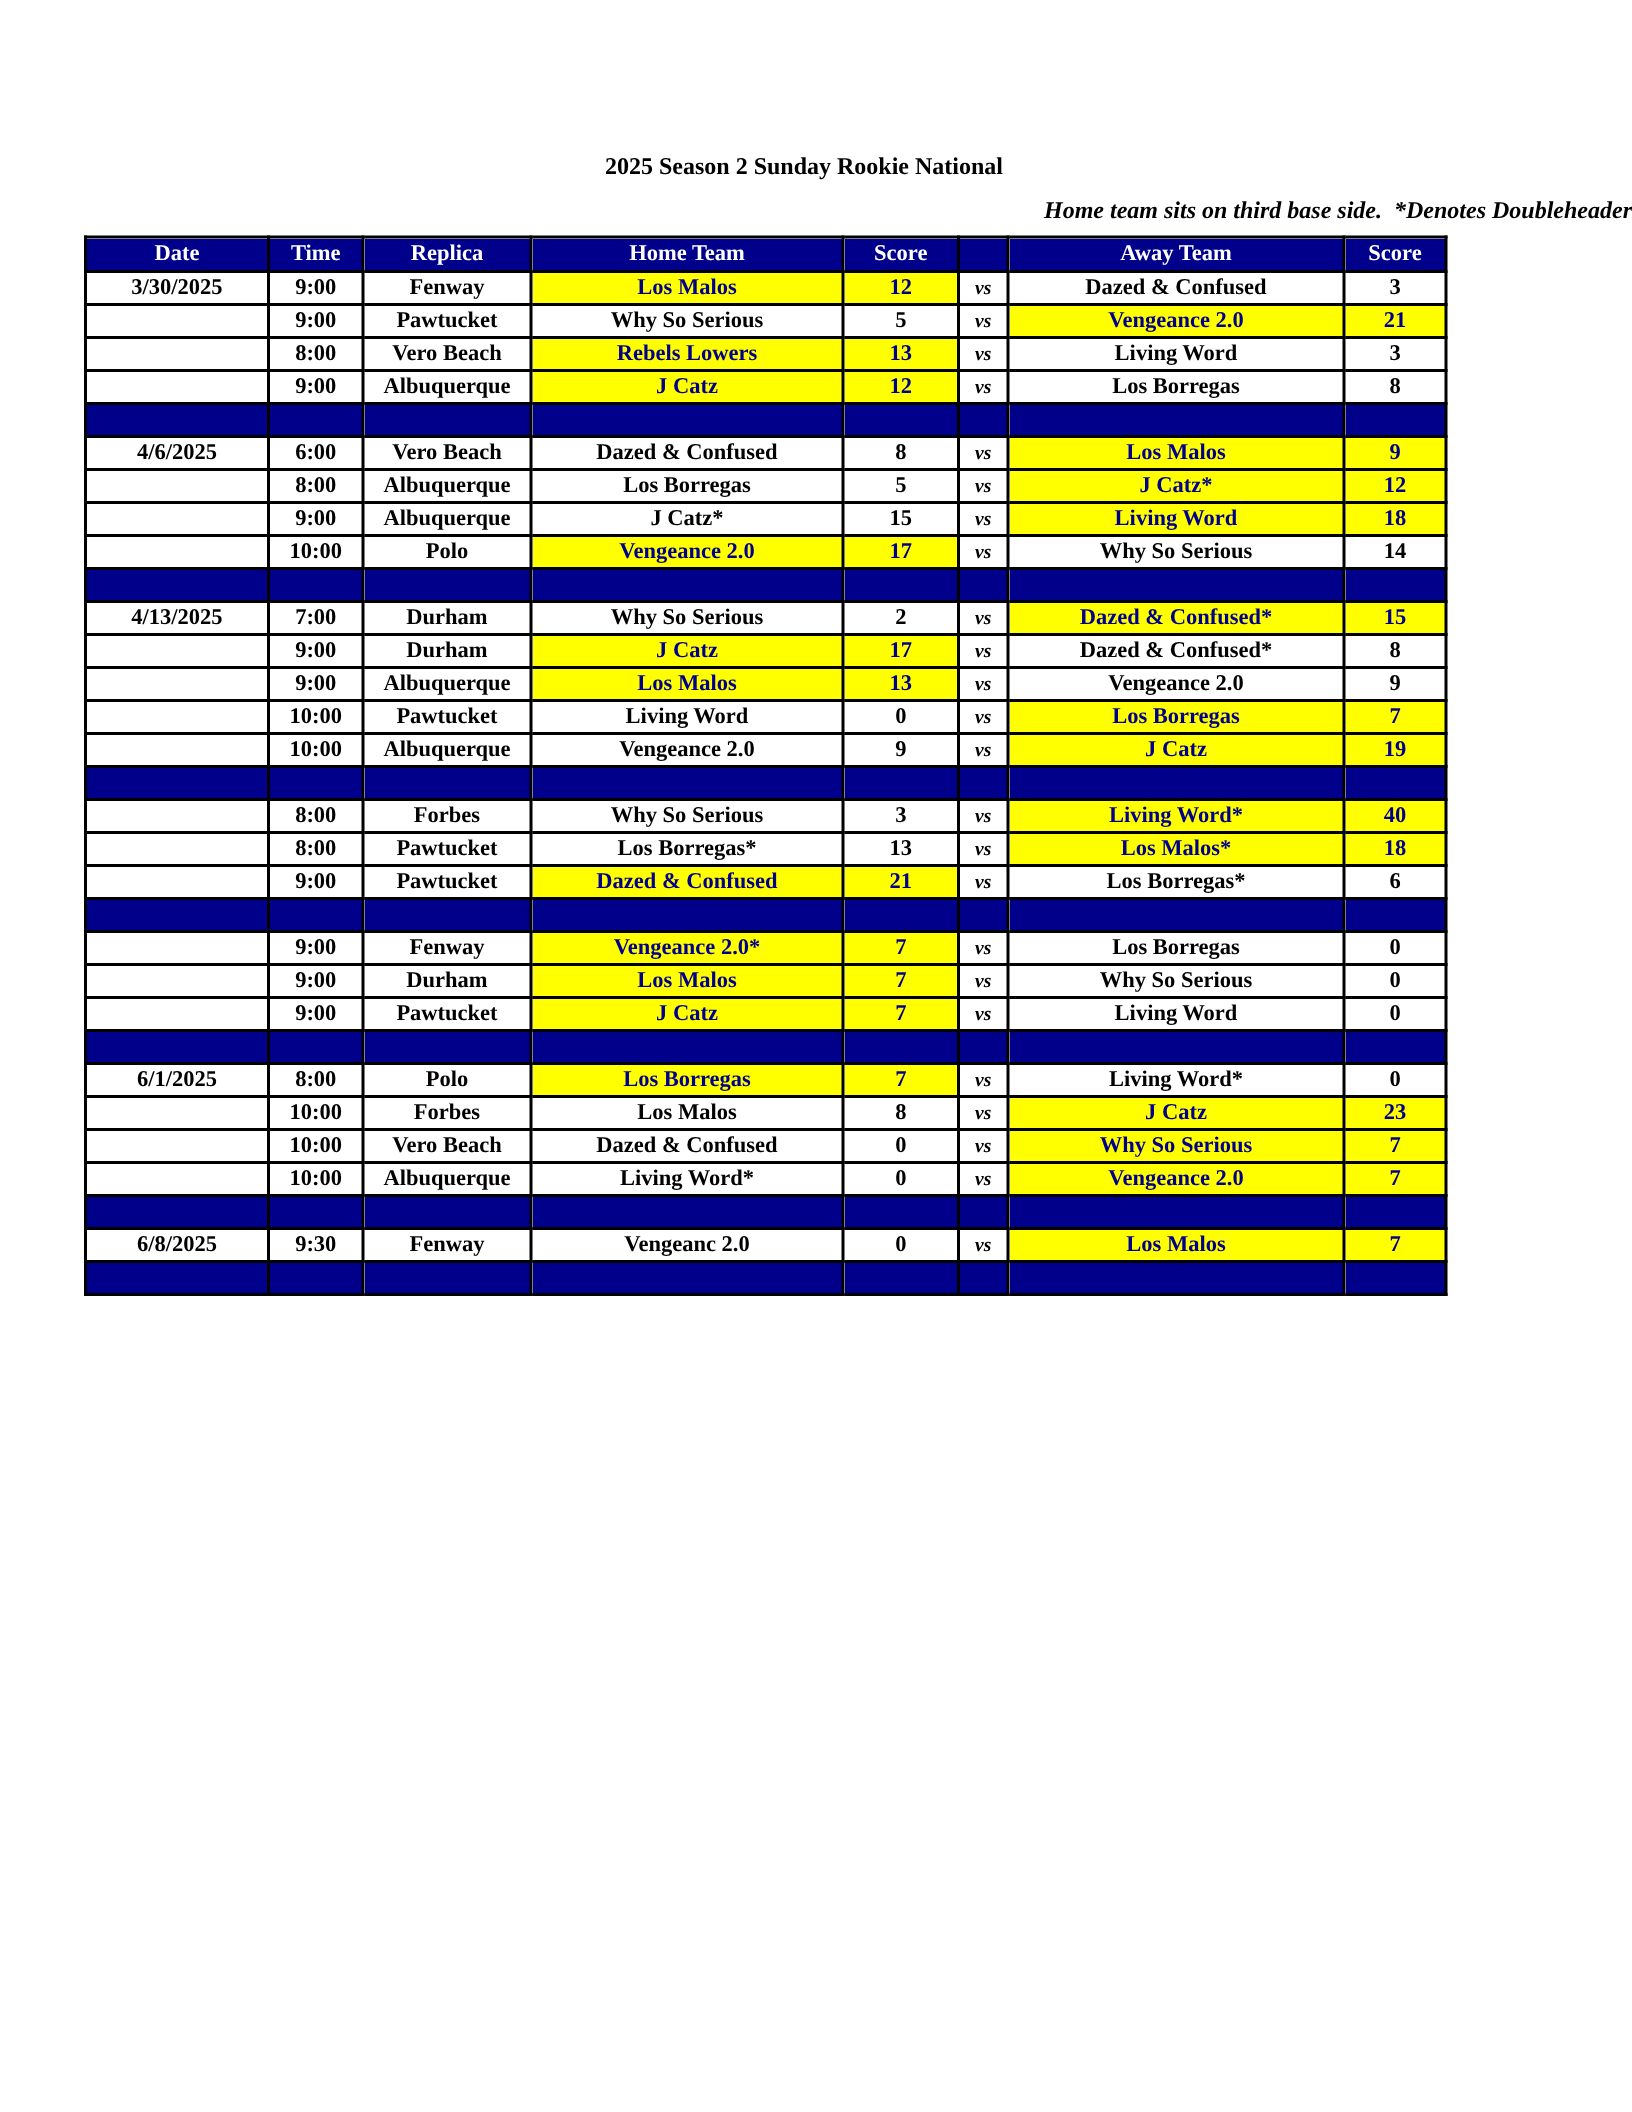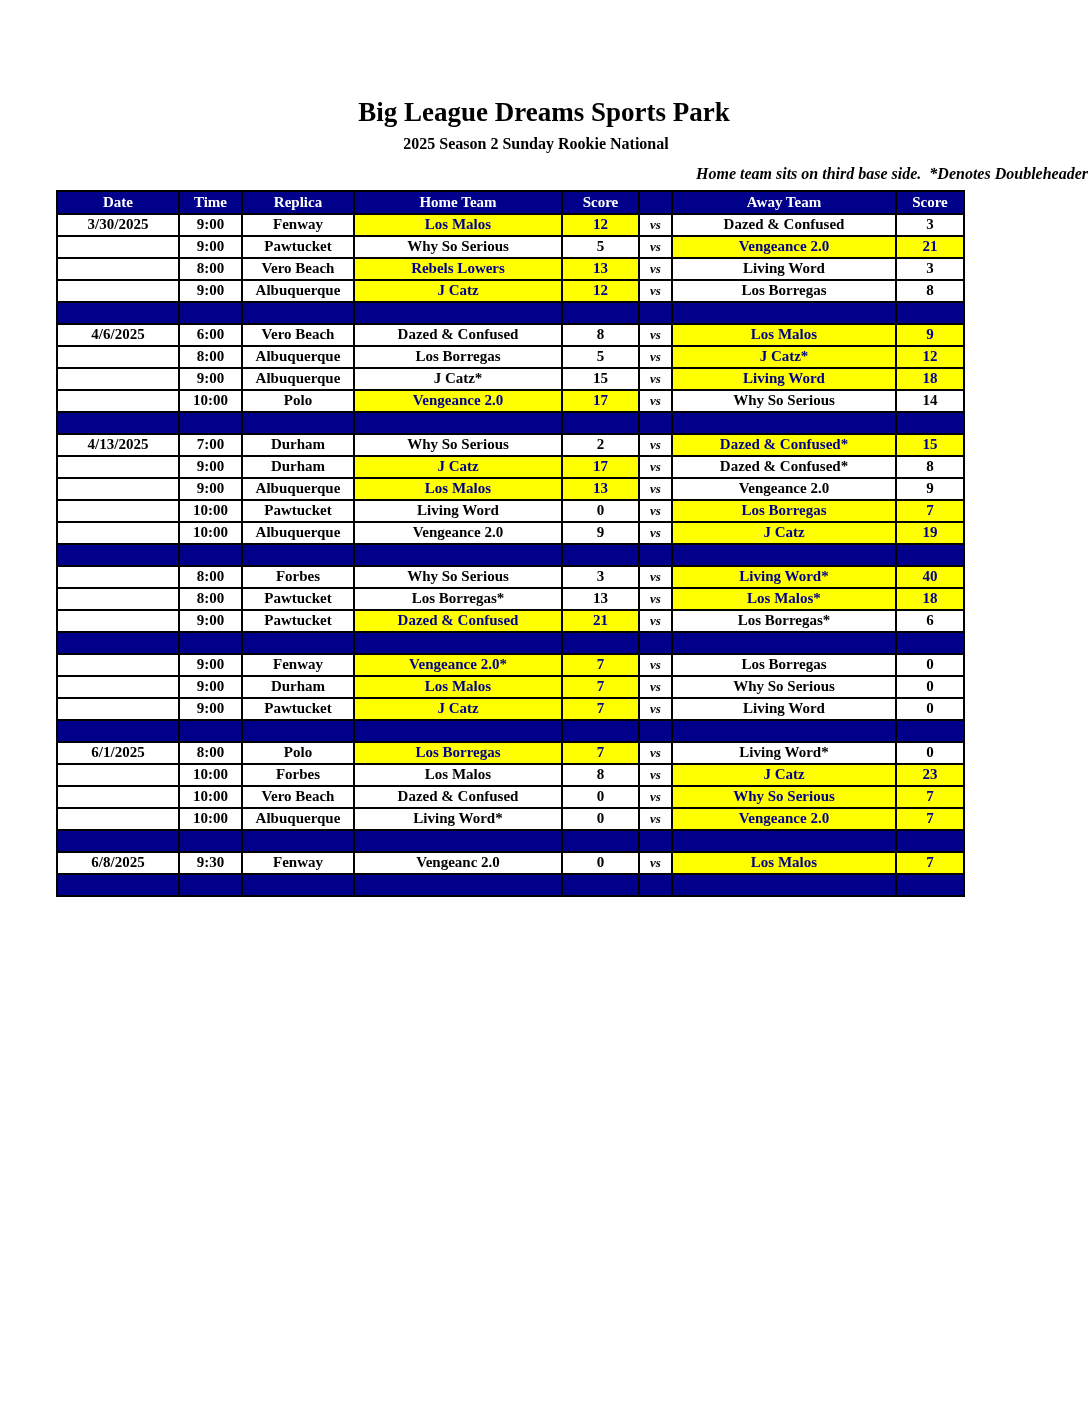--- a/index.html
+++ b/index.html
@@ -84,21 +84,20 @@
   table.schedule td.vs-cell {
     font-style: italic;
     font-size: 13px;
   }
 </style>
 </head>
 <body>
 
 <div class="page">
   <div class="doc-header">
-    <div class="title">Big League Dreams Sports Park</div>
     <div class="subtitle">2025 Season 2 Sunday Rookie National</div>
     <div class="note">Home team sits on third base side.  *Denotes Doubleheader</div>
   </div>
 
   <table class="schedule">
     <colgroup>
       <col class="c-date">
         <col class="c-time">
         <col class="c-replica">
         <col class="c-home">

